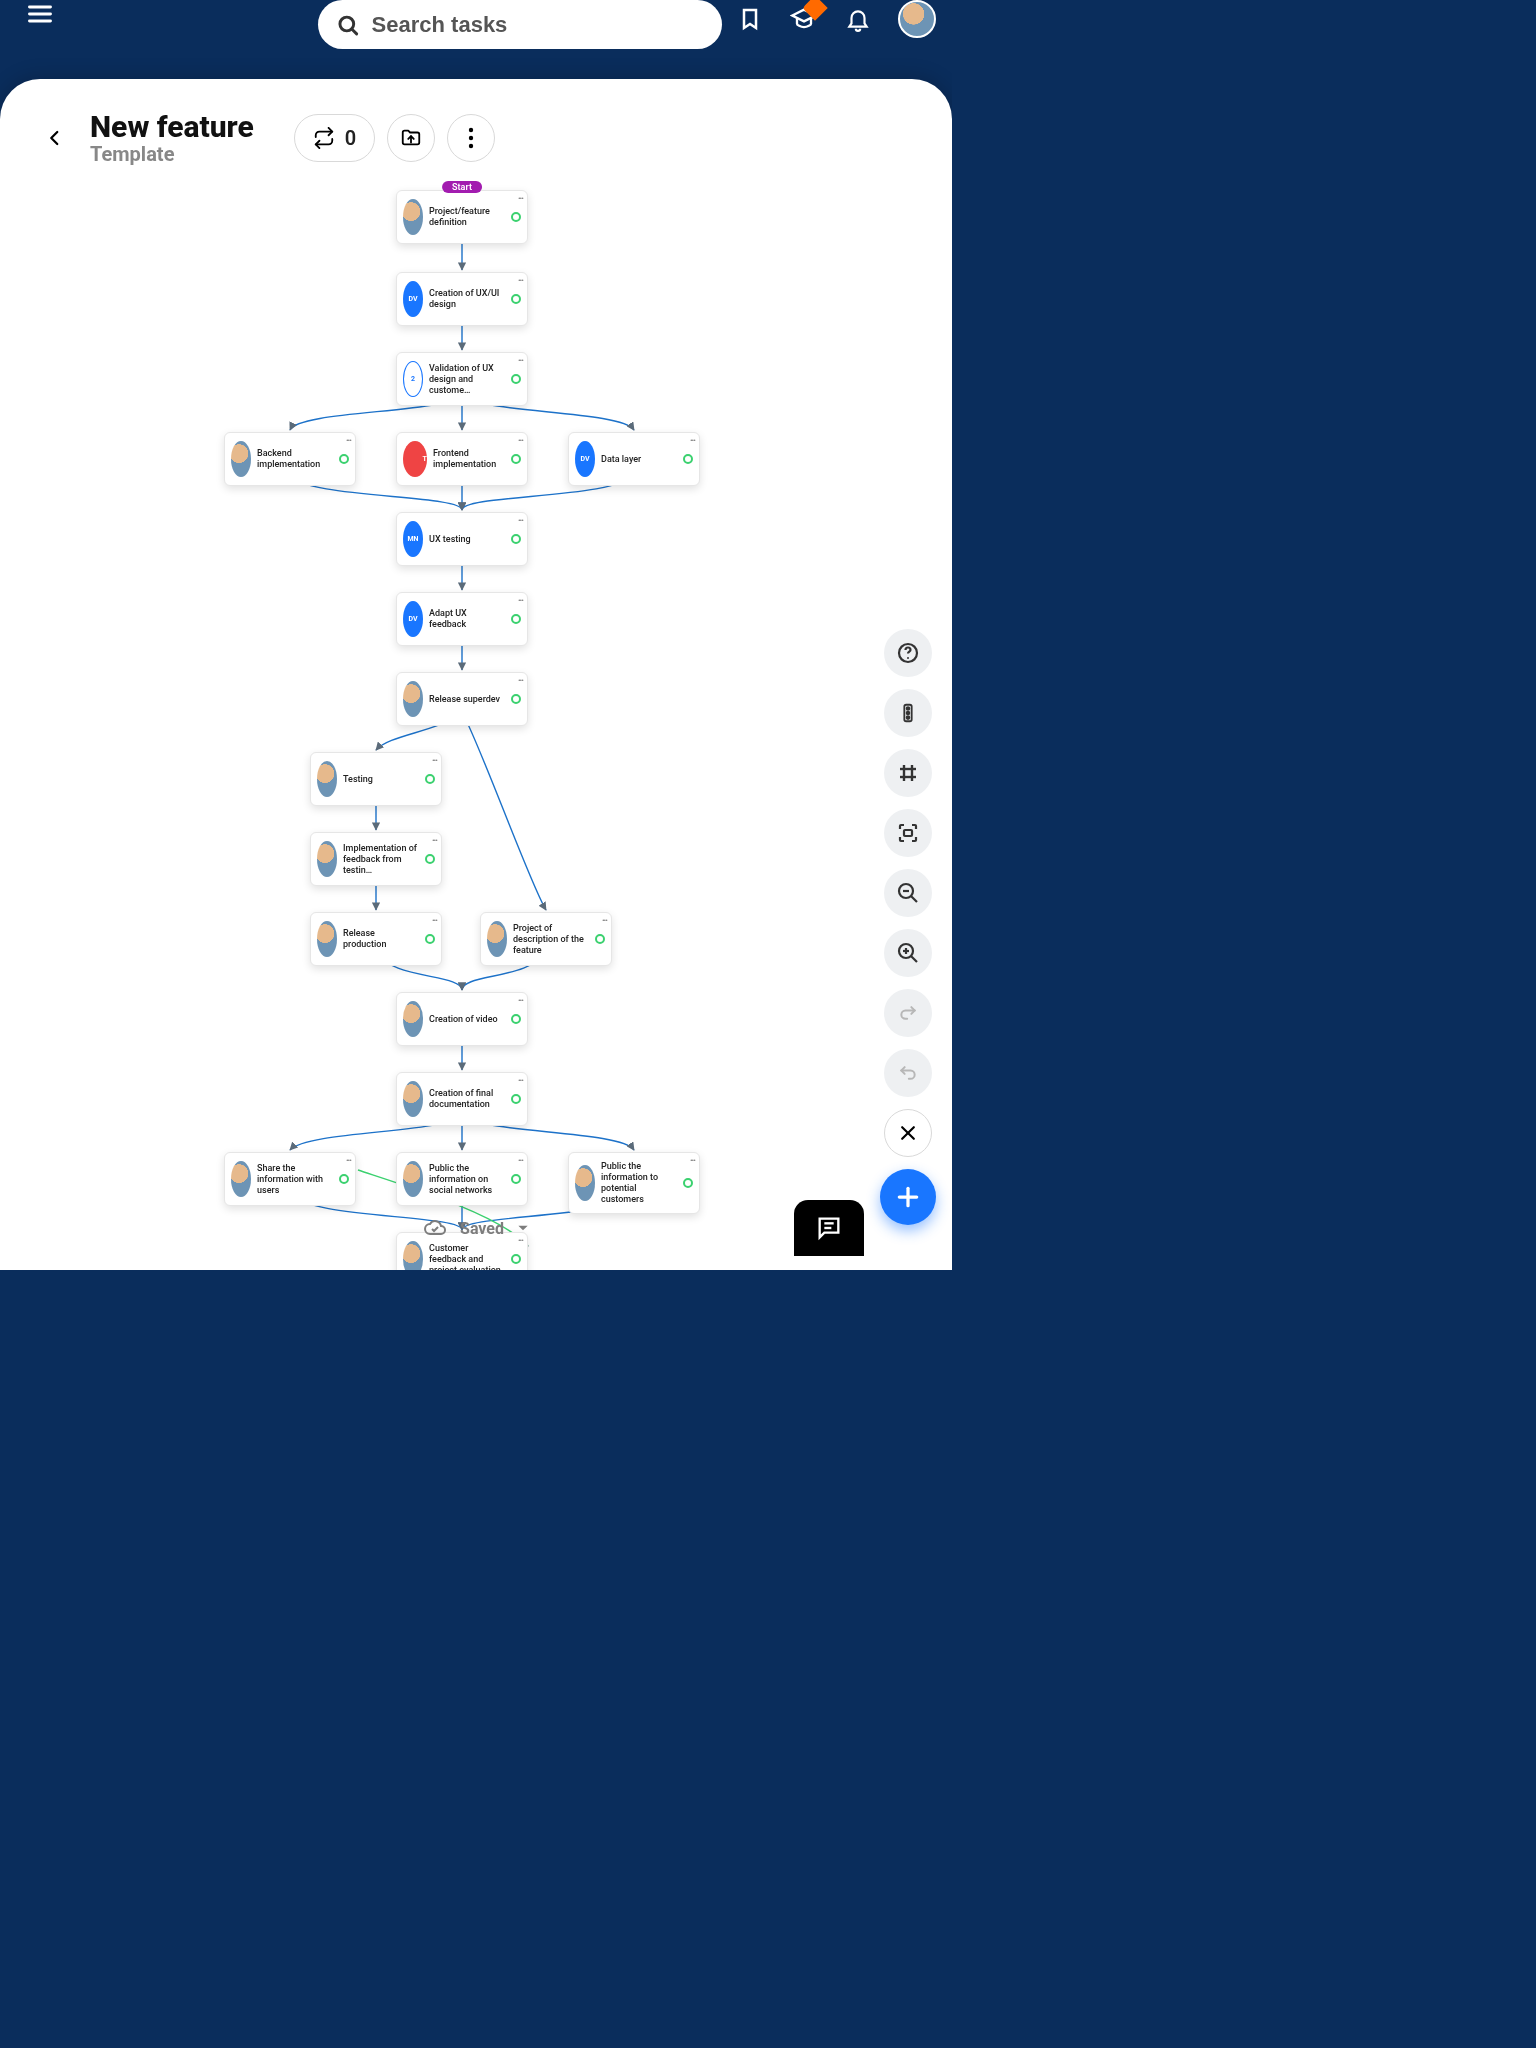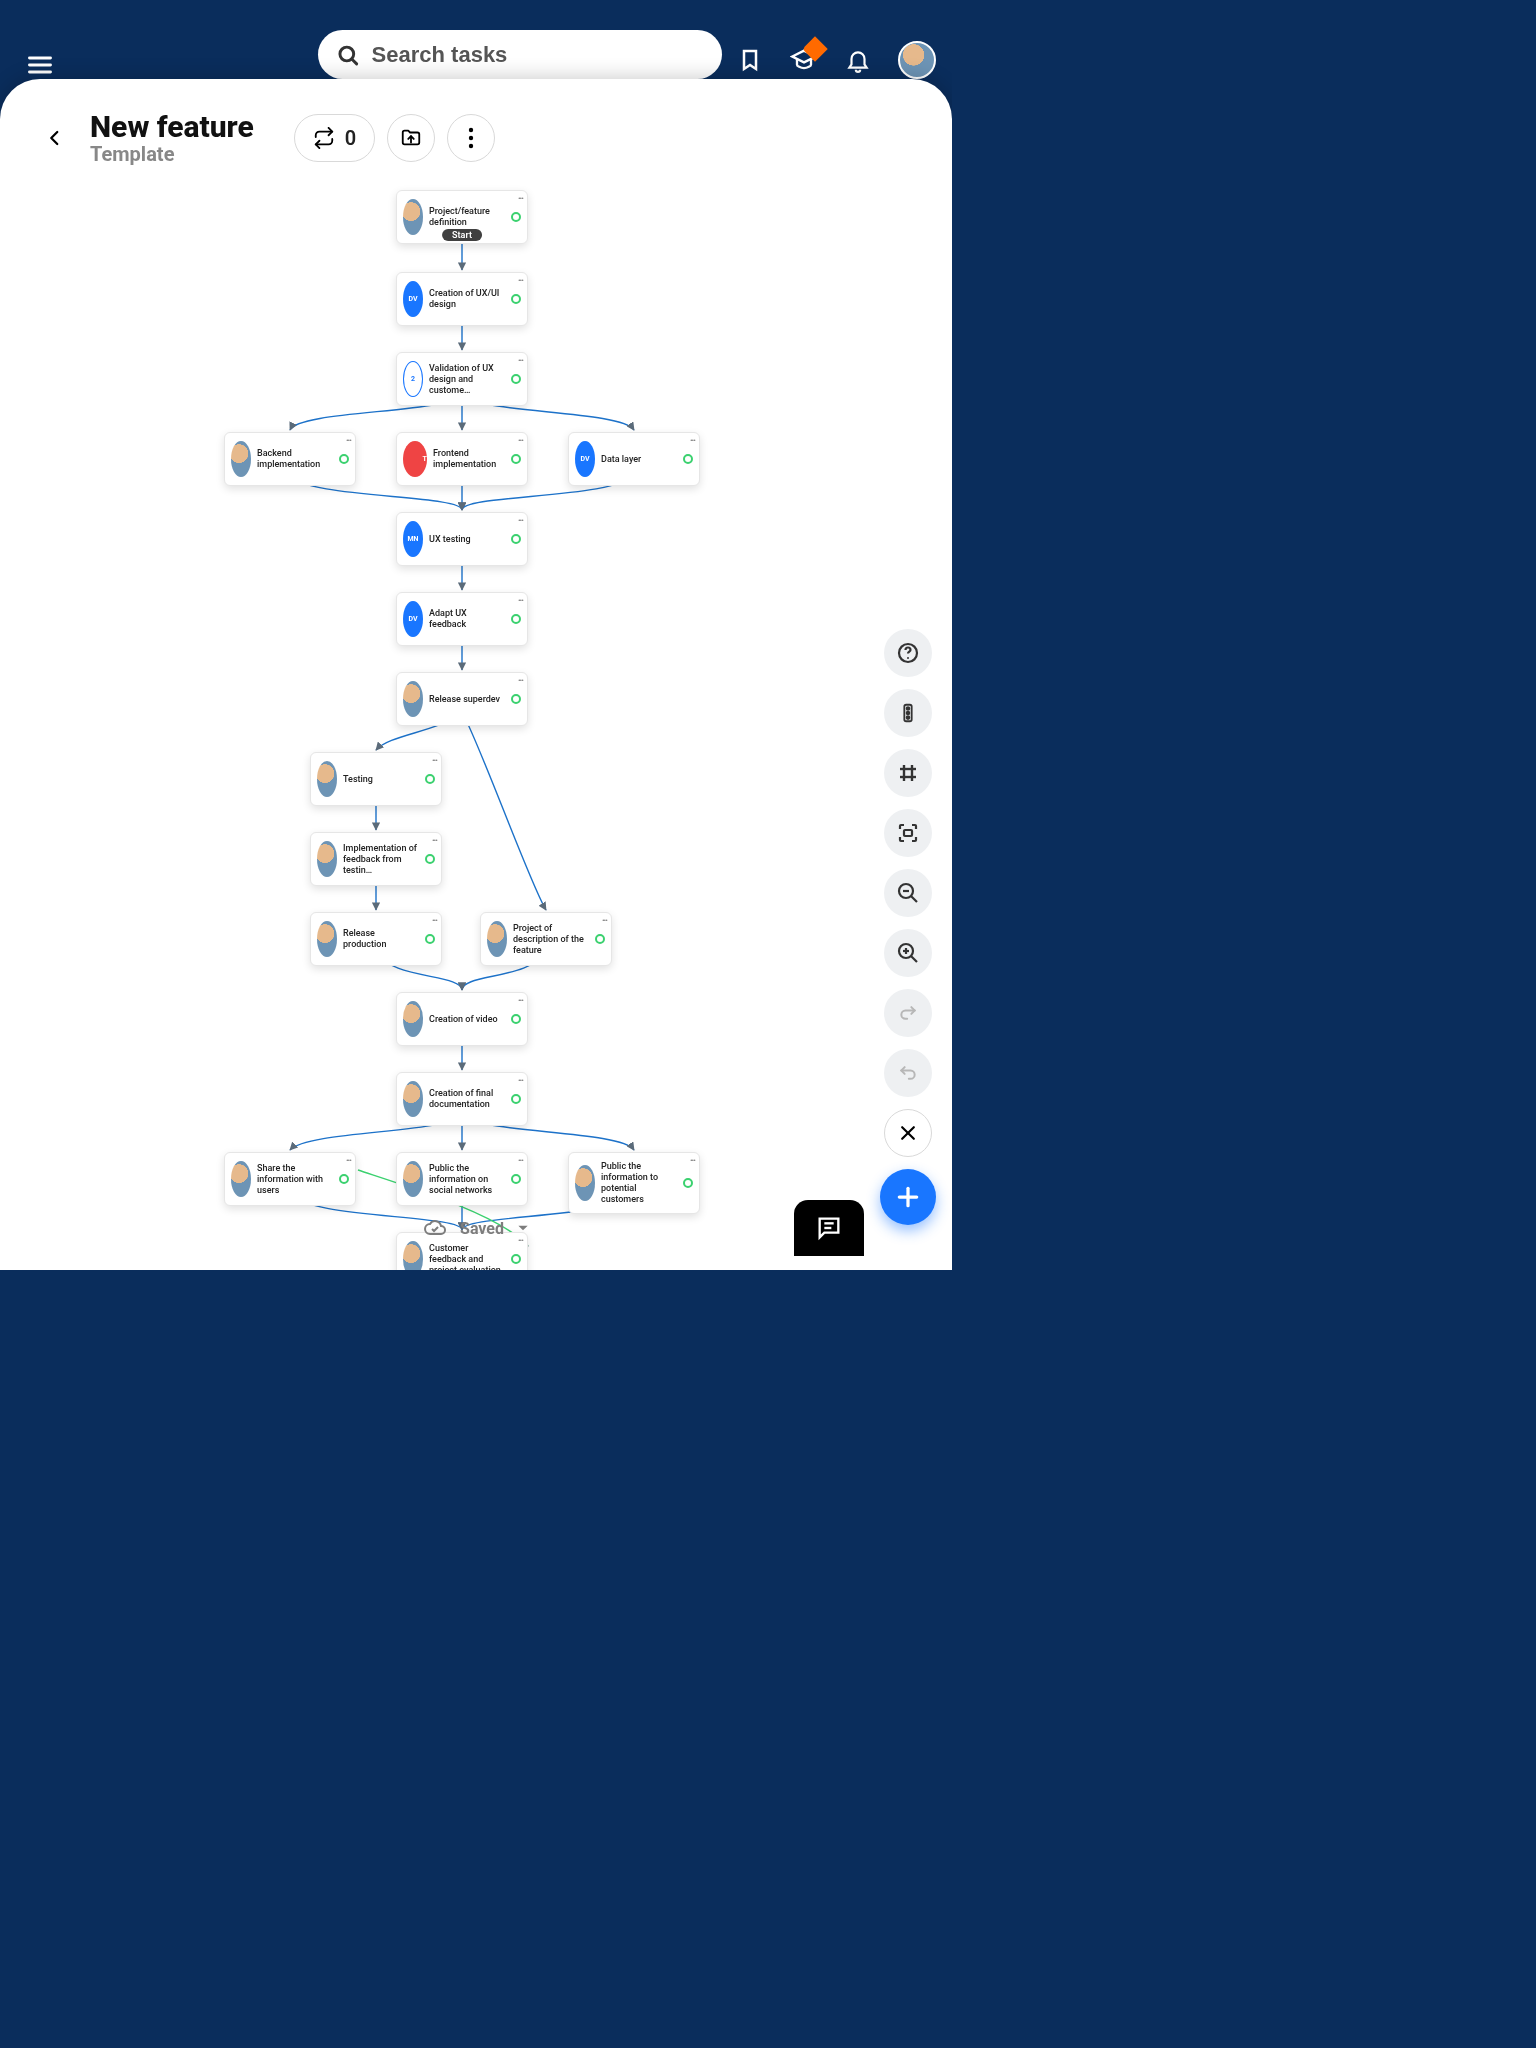--- a/index.html
+++ b/index.html
@@ -10,21 +10,21 @@
     width: 952px;
     height: 1270px;
     overflow: hidden;
     position: relative;
   }
 
   
   .topbar {
     height: 79px;
     display: flex;
-    align-items: flex-end;
+    align-items: flex-start;
     padding: 0 16px;
     gap: 14px;
   }
   .menu-btn { width: 48px; display:flex; justify-content:center; color:#fff; cursor:pointer;}
   .search {
     flex: 0 0 404px;
     height: 49px;
     margin-left: 240px;
     background: #fff;
     border-radius: 25px;
@@ -104,24 +104,23 @@
   .node .label { font-size:9px; line-height:11px; color:#222; font-weight:500; flex:1; }
   .node .status {
     width:10px; height:10px; border:2px solid #3bd16f; border-radius:50%;
     flex:0 0 10px; margin-left:auto;
   }
   .node .dots {
     position:absolute; top:3px; right:4px; font-size:8px; color:#888; letter-spacing:-1px;
   }
   .start-tag {
     position:absolute; top:-10px; left:50%; transform:translateX(-50%);
-    background:#404040; color:#fff; font-size:9px; font-weight:600;
+    background:#a21caf; color:#fff; font-size:9px; font-weight:600;
     padding:1px 10px; border-radius:10px;
     white-space: nowrap;
-    margin-top: 48px;
   }
 
   
   .rail {
     position:absolute; right:16px; top:550px; display:flex; flex-direction:column; gap:12px;
     align-items:center;
   }
   .rail-btn {
     width:48px; height:48px; border-radius:50%; background:#eef0f2; color:#333;
     display:flex; align-items:center; justify-content:center; cursor:pointer;

